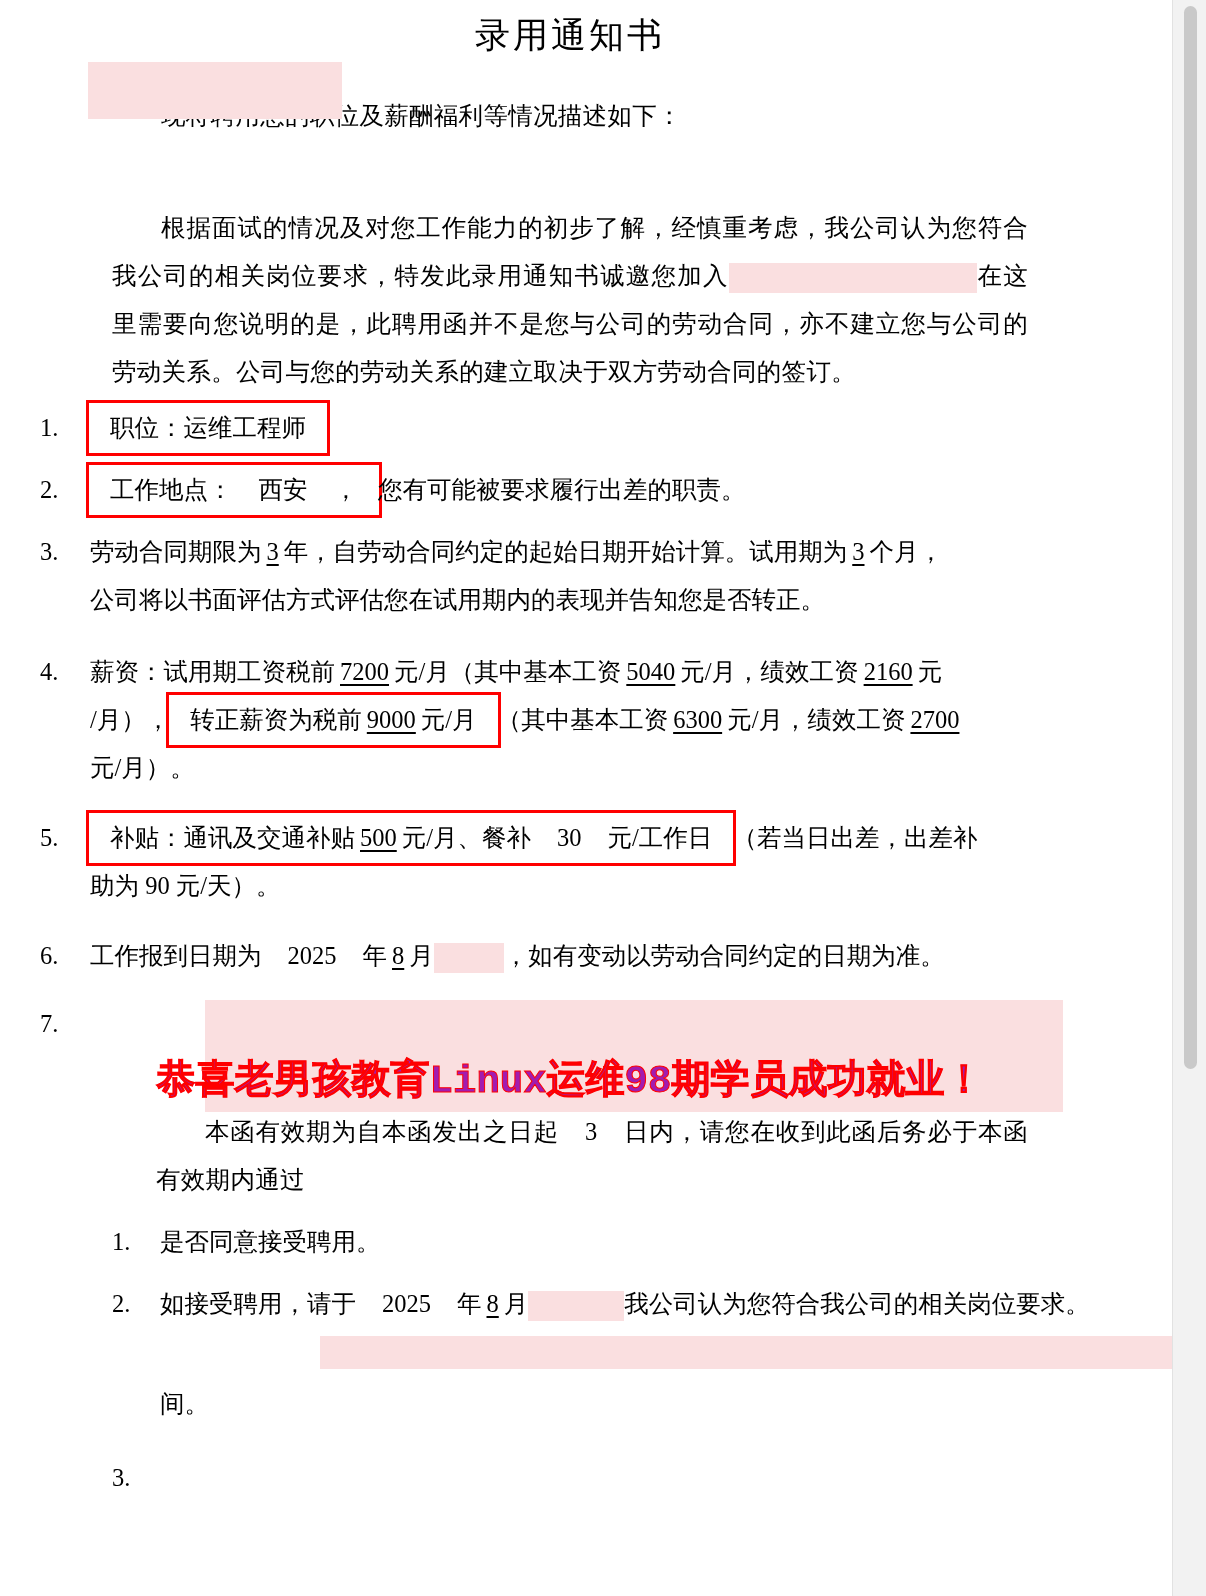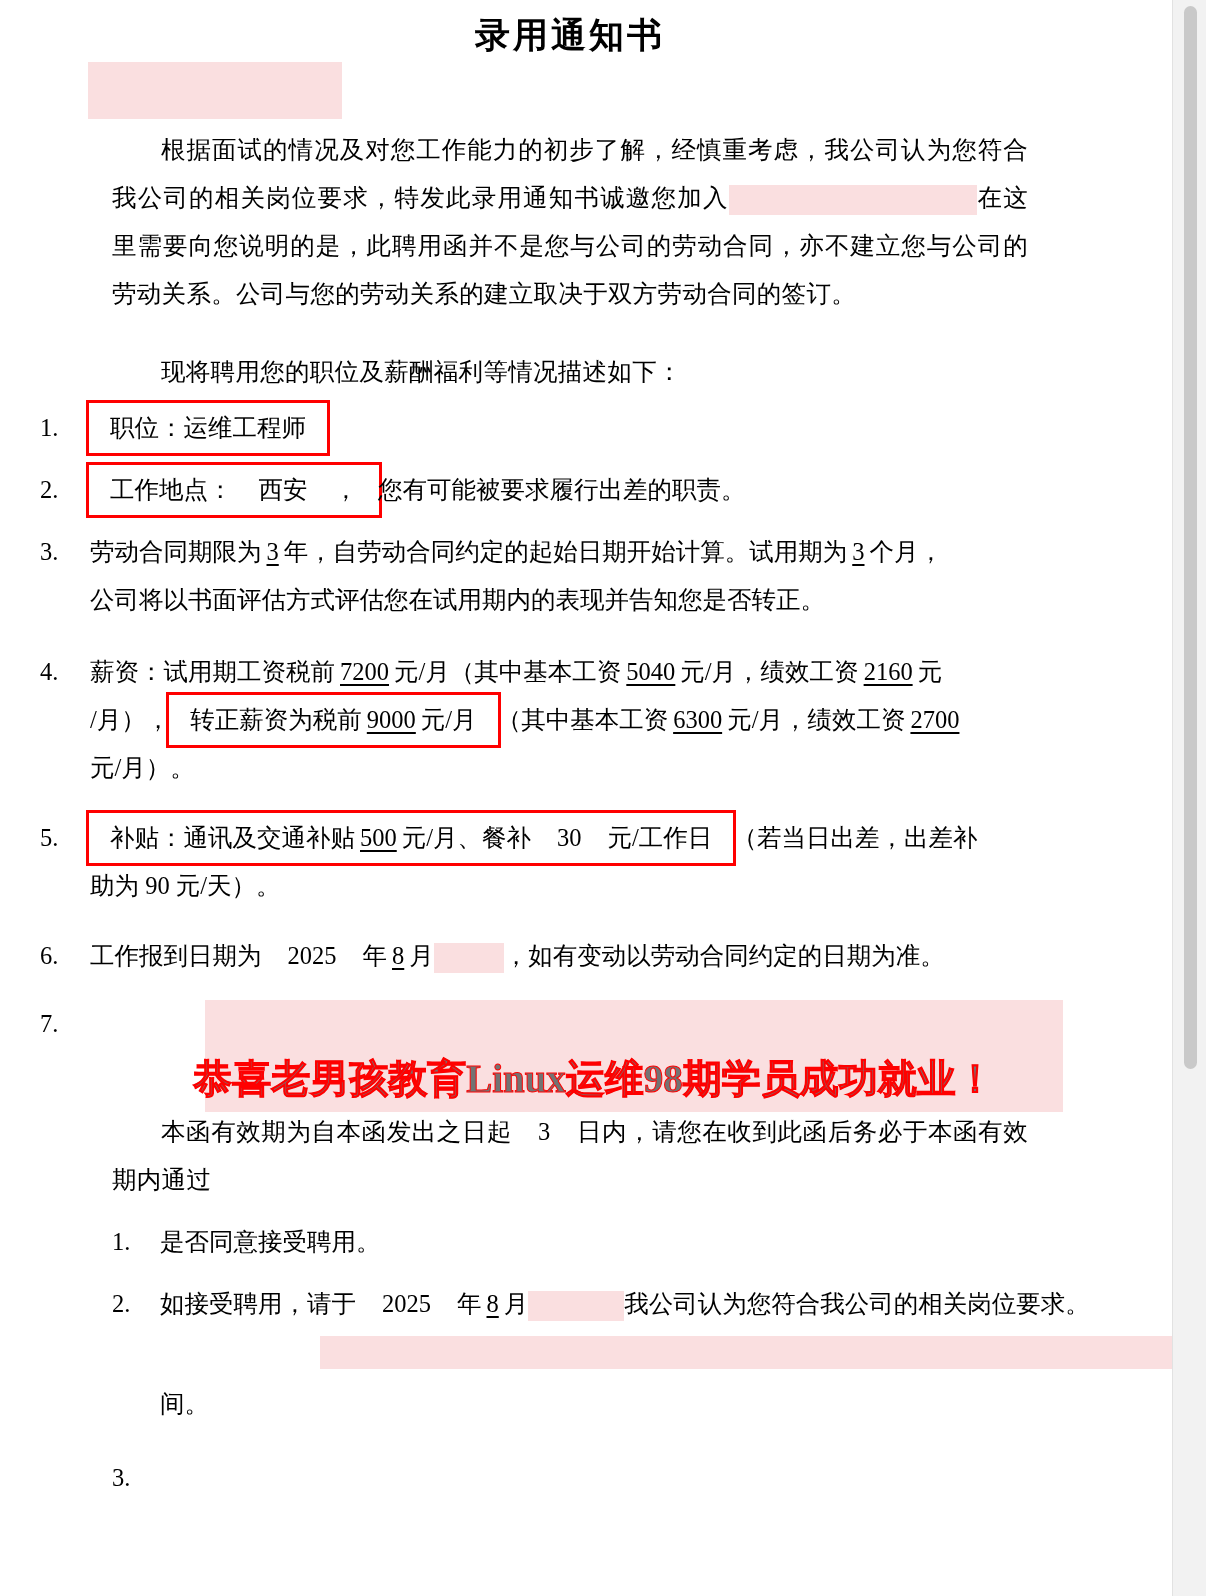--- a/index.html
+++ b/index.html
@@ -43,21 +43,21 @@
     top: 6px;
     width: 13px;
     height: 1063px;
     background: #c9c9c9;
     border-radius: 7px;
   }
 
   .doc-title {
     text-align: center;
     font-size: 35px;
-    font-weight: bold;
+    font-weight: normal;
     letter-spacing: 3px;
     margin: 12px 0 0 0;
     padding-right: 33px;
     font-family: "DejaVu Serif", "Liberation Serif", serif;
   }
 
   .body-area {
     position: absolute;
     left: 0;
     top: 62px;
@@ -158,49 +158,48 @@
     height: 33px;
   }
 
   
   .banner {
     position: absolute;
     left: 0;
     top: 0;
     width: 1140px;
     text-align: center;
-    font-family: Liberation Serif, serif;
+    font-family: Liberation Mono, monospace;
     font-weight: bold;
     font-size: 39px;
-    color: #737373;
+    color: #a21caf;
     letter-spacing: 0px;
     -webkit-text-stroke: 1px #ff0000;
     white-space: nowrap;
-    margin-left: 24px;
   }
 </style>
 </head>
 <body>
 
 <div class="page">
 
   <h1 class="doc-title">录用通知书</h1>
 
   <div class="body-area">
 
     <div style="position:relative;height:0;">
       <span class="redact redact-top"></span>
     </div>
 
+    <div class="block" style="margin-top:30px;">
+      <p class="para indent">现将聘用您的职位及薪酬福利等情况描述如下：</p>
+    </div>
+
     <div class="block" style="margin-top:64px;">
       <p class="para indent"><span>根据面试的情况及对您工作能力的初步了解，经慎重考虑，我公司认为您符合我公司的相关岗位要求，特发此录用通知书诚邀您加入</span><span class="redact redact-inline-company"></span><span>在这里需要向您说明的是，此聘用函并不是您与公司的劳动合同，亦不建立您与公司的劳动关系。公司与您的劳动关系的建立取决于双方劳动合同的签订。</span></p>
-    </div>
-
-    <div class="block" style="margin-top:30px;">
-      <p class="para indent">现将聘用您的职位及薪酬福利等情况描述如下：</p>
     </div>
 
     <ul class="numlist" style="margin-top:8px;">
 
       <li>
         <span class="num">1.</span>
         <span class="redbox"><span>职位：</span><span>运维工程师</span></span>
       </li>
 
       <li style="margin-top:14px;">
@@ -236,21 +235,21 @@
         <span class="num">7.</span>
         <span class="redact redact-item7"></span>
       </li>
 
     </ul>
 
     <div style="position:relative;height:0;">
       <div class="banner" style="top:52px;">恭喜老男孩教育Linux运维98期学员成功就业！</div>
     </div>
 
-    <div class="block" style="margin-top:128px;">
+    <div class="block" style="margin-top:128px;margin-left:44px;">
       <p class="para indent"><span>本函有效期为自本函发出之日起</span><span class="u-wide">3</span><span>日内，请您在收到此函后务必于本函有效期内通过</span></p>
     </div>
 
     <ul class="numlist" style="margin-top:14px;">
       <li style="padding-left:160px;">
         <span class="num" style="left:112px;">1.</span>
         <span>是否同意接受聘用。</span>
       </li>
       <li style="padding-left:160px;margin-top:14px;">
         <span class="num" style="left:112px;">2.</span>

